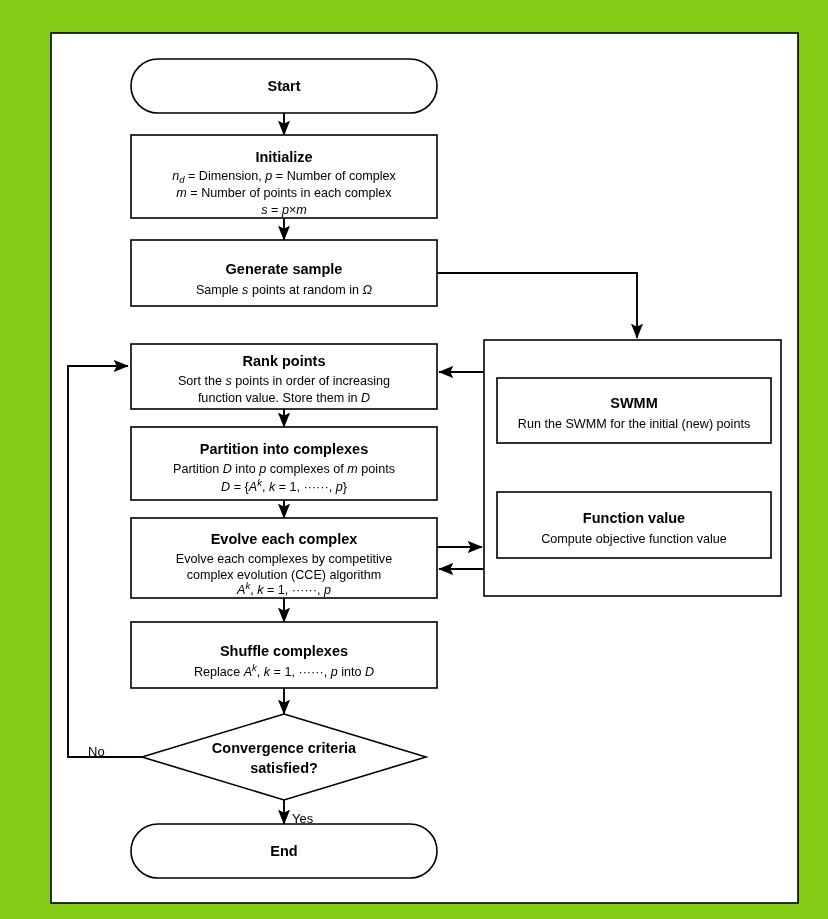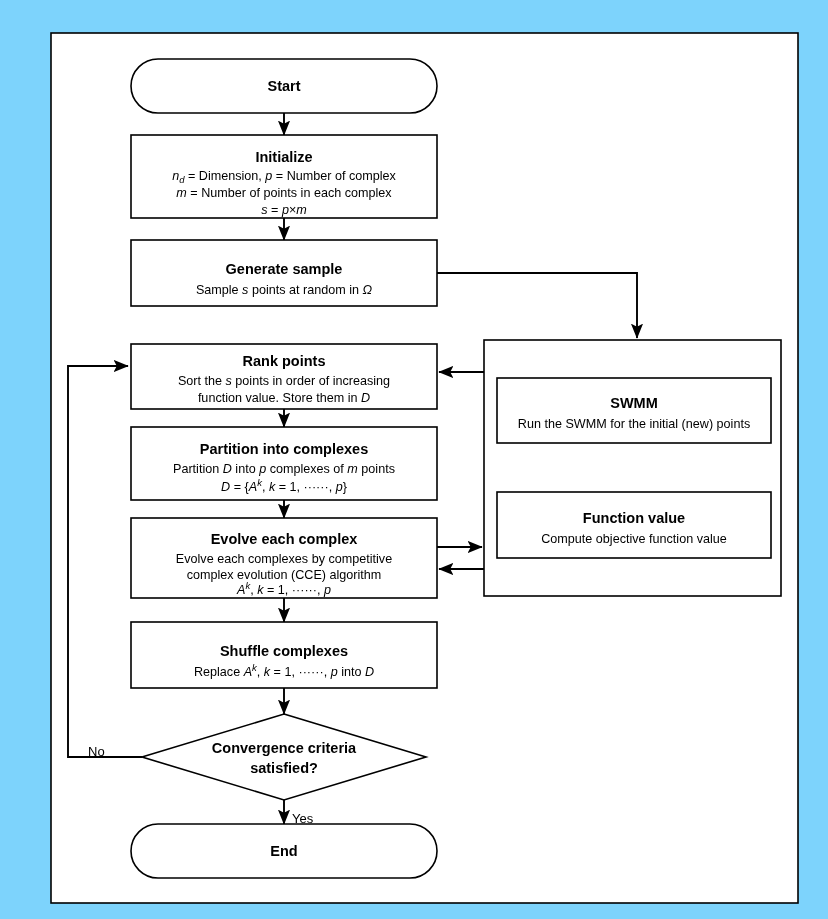--- a/index.html
+++ b/index.html
@@ -4,21 +4,21 @@
 <style>
   html, body {
     margin: 0;
     padding: 0;
     background: #ffffff;
   }
   #canvas {
     position: relative;
     width: 828px;
     height: 919px;
-    background: #7dd3fc;
+    background: #84cc16;
     font-family: "Liberation Sans", sans-serif;
     overflow: hidden;
   }
   #flow-svg {
     position: absolute;
     left: 0;
     top: 0;
     width: 828px;
     height: 919px;
   }

